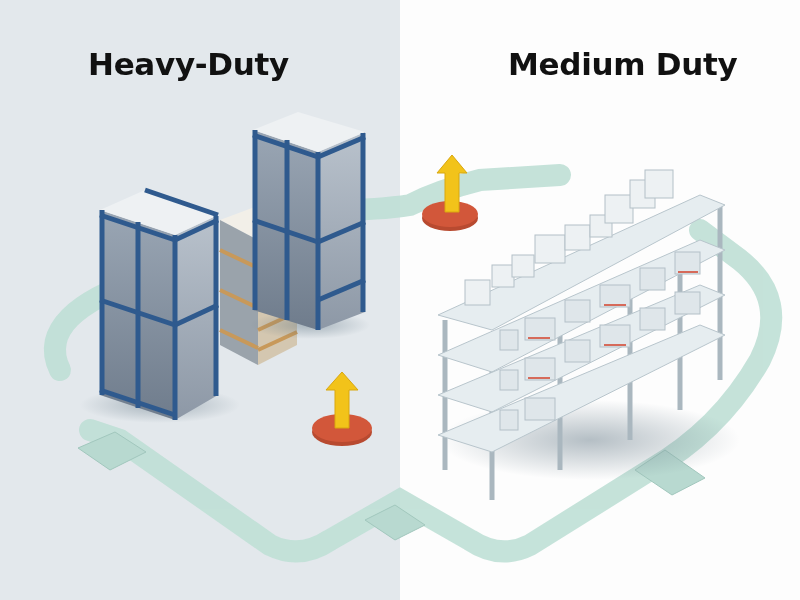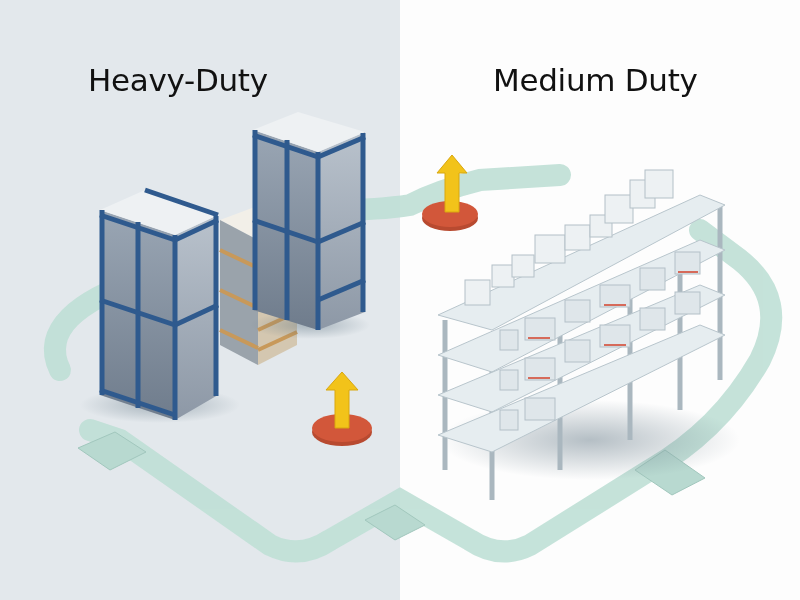--- a/index.html
+++ b/index.html
@@ -1,22 +1,22 @@
 <!DOCTYPE html>
 <html><head>
 <meta charset="utf-8">
 <style>
   html, body { margin:0; padding:0; }
   body { width:800px; height:600px; overflow:hidden; position:relative; font-family:"DejaVu Sans", sans-serif; }
   .panel { position:absolute; top:0; height:600px; }
   .panel-left { left:0; width:400px; background:#e3e8ec; }
   .panel-right { left:400px; width:400px; background:#fdfdfd; }
-  .title { position:absolute; top:46px; font-weight:normal; font-size:31px; color:#111; letter-spacing:-0.3px; white-space:nowrap;margin-top:16px; }
+  .title { position:absolute; top:46px; font-weight:bold; font-size:31px; color:#111; letter-spacing:-0.3px; white-space:nowrap; }
   .title-left { left:88px; }
-  .title-right { left:493px; }
+  .title-right { left:508px; }
   svg.scene { position:absolute; left:0; top:0; width:800px; height:600px; }
 </style>
 </head>
 <body>
 
 <div class="panel panel-left"></div>
 <div class="panel panel-right"></div>
 
 <svg class="scene" viewBox="0 0 800 600">
   <defs>

